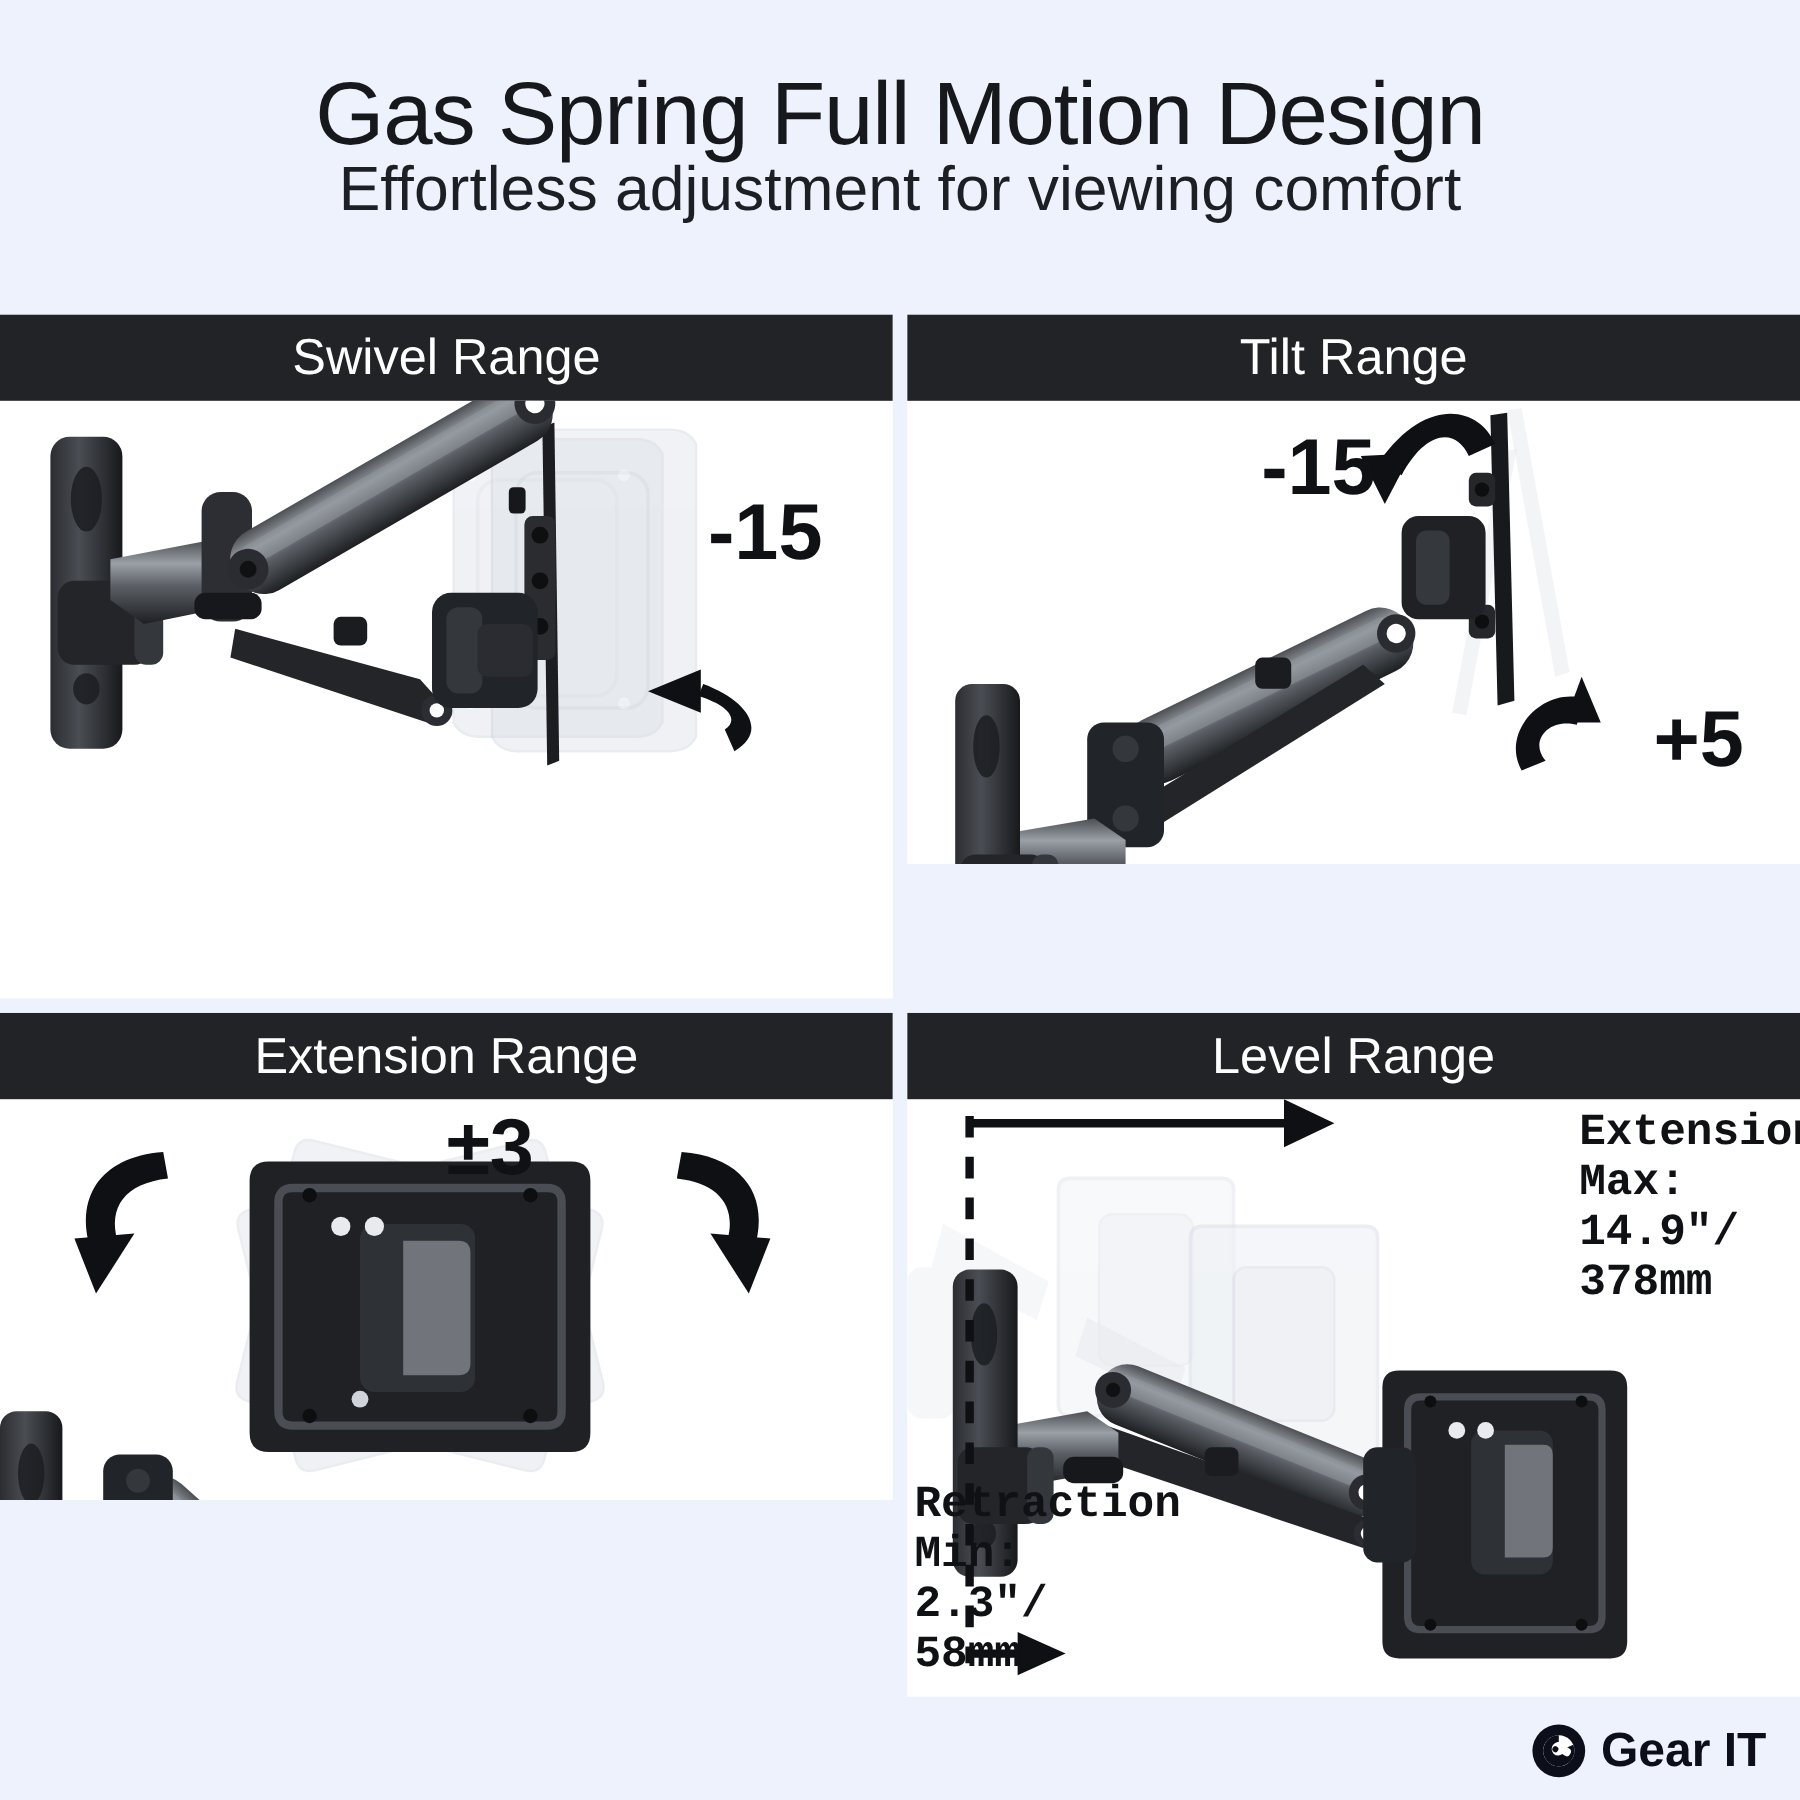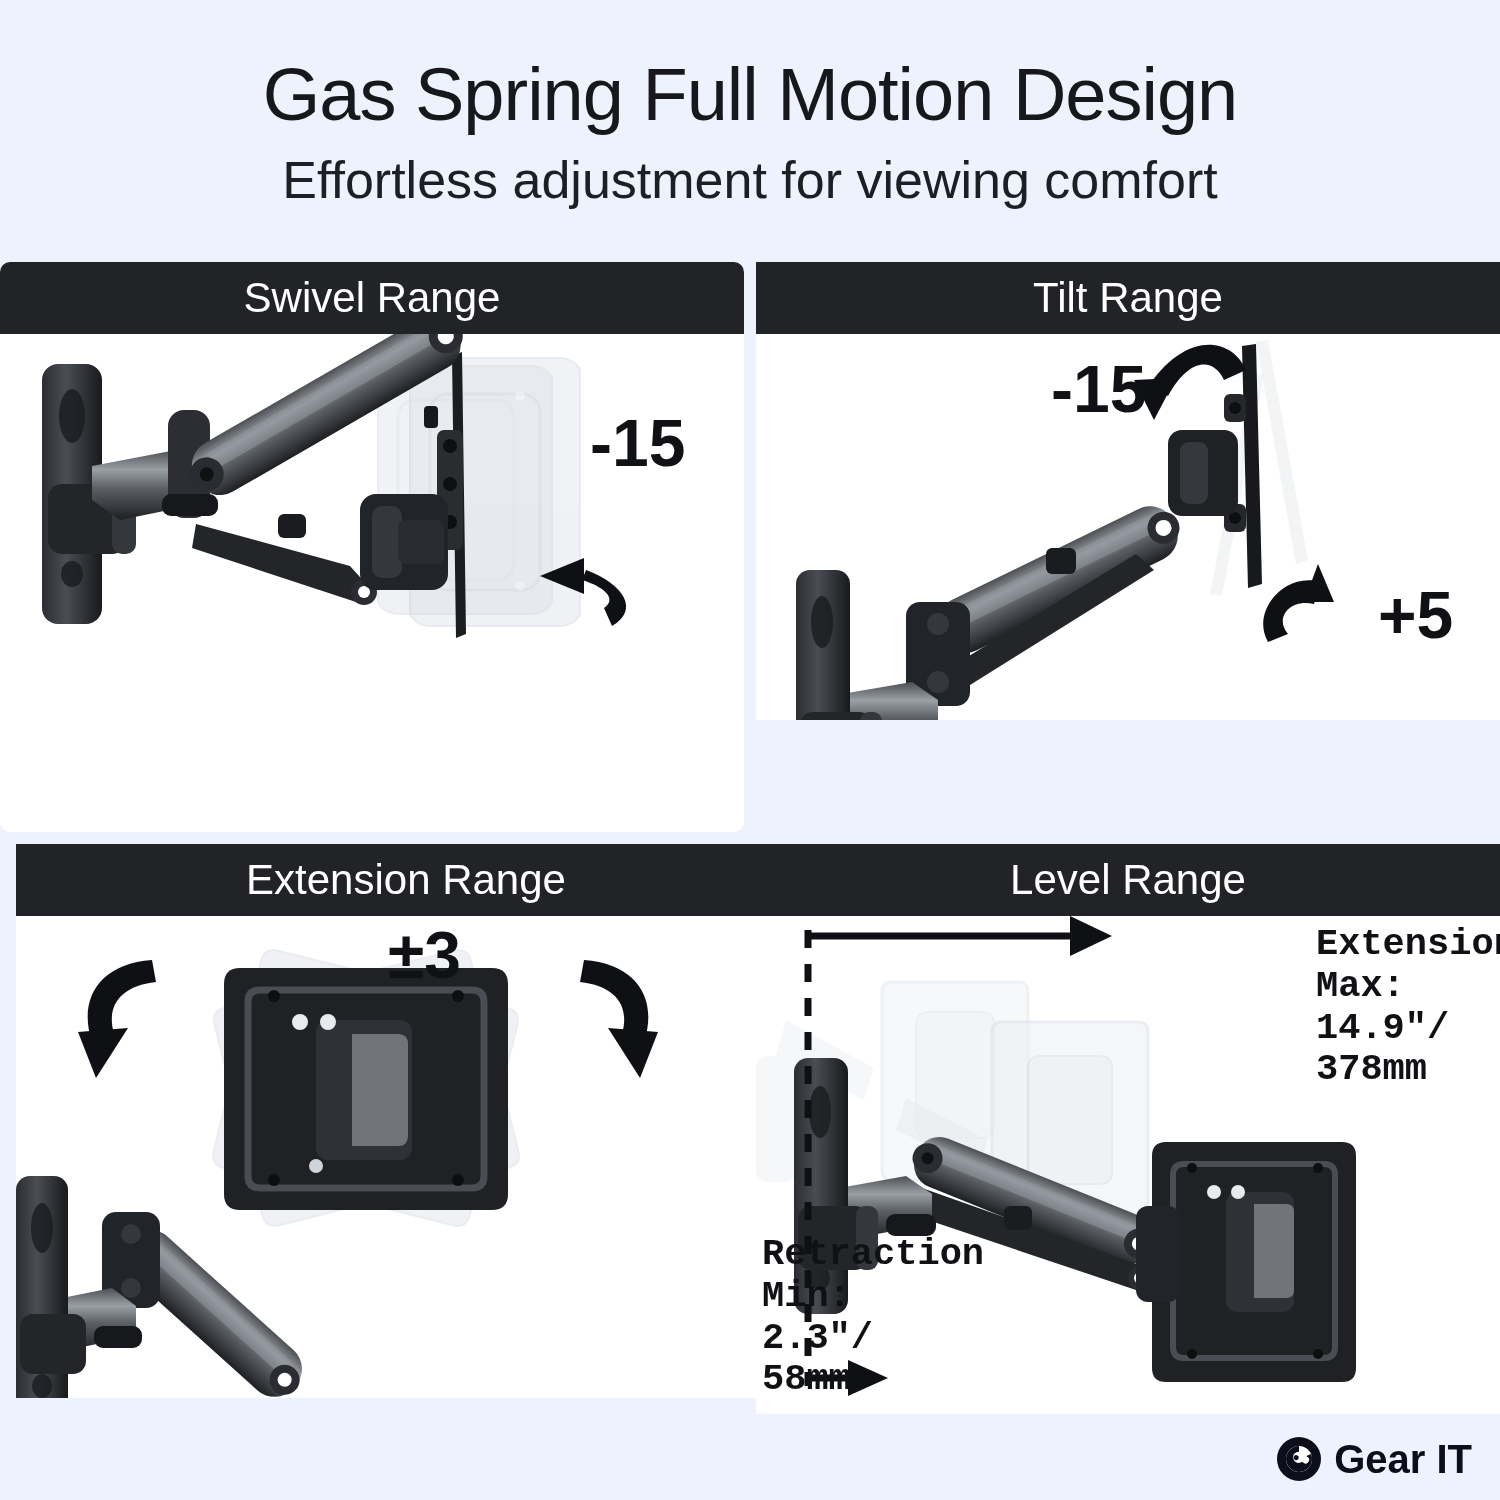--- a/index.html
+++ b/index.html
@@ -24,32 +24,31 @@
     margin-top:58px;
     line-height:1;
     transform:scaleX(1.0);
     white-space:nowrap;
   }
   .subtitle{
     font-family:"Liberation Sans", sans-serif;
     font-weight:400;
     font-size:52px;
     color:#1c1f24;
-    margin-top:22px;
     line-height:1;
     white-space:nowrap;
   }
 
   
   .grid{position:absolute;left:0;top:262px;width:1500px;height:1152px;}
   .panel{position:absolute;background:#ffffff;overflow:hidden;}
-  .p-tl{left:0;  top:0;   width:744px;height:570px;border-radius:10px;}
+  .p-tl{left:0;  top:0;   width:744px;height:570px;}
   .p-tr{left:756;top:0;   width:744px;height:458px;}
   .p-tr{left:756px;}
-  .p-bl{left:16px;  top:582px;width:744px;height:554px;padding-left:36px;}
+  .p-bl{left:0;  top:582px;width:744px;height:406px;}
   .p-br{left:756px;top:582px;width:744px;height:570px;}
 
   .panel-head{
     position:absolute;left:0;top:0;width:100%;height:72px;
     background:#212326;
     display:flex;align-items:center;justify-content:center;
   }
   .panel-head-label{
     color:#ffffff;font-size:42px;font-weight:400;line-height:1;
     font-family:"Liberation Sans", sans-serif;

